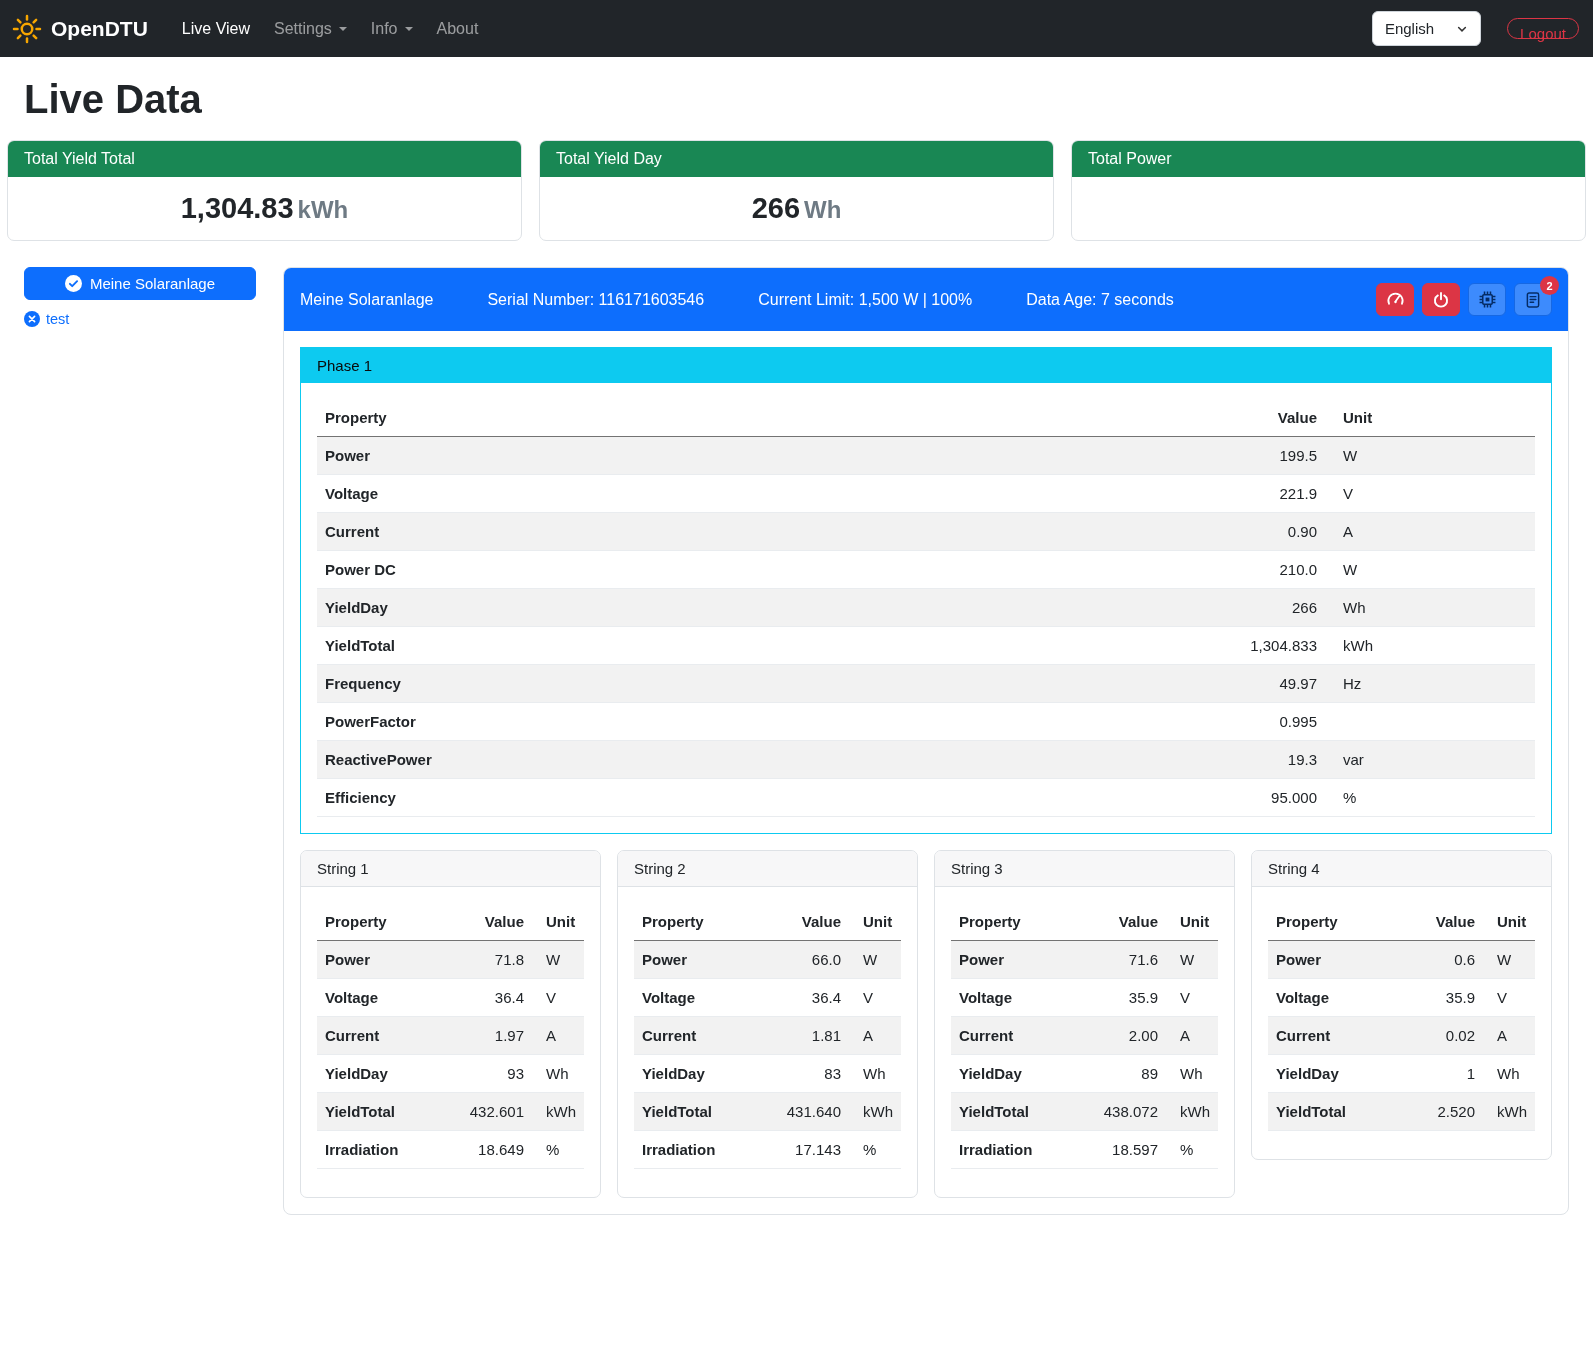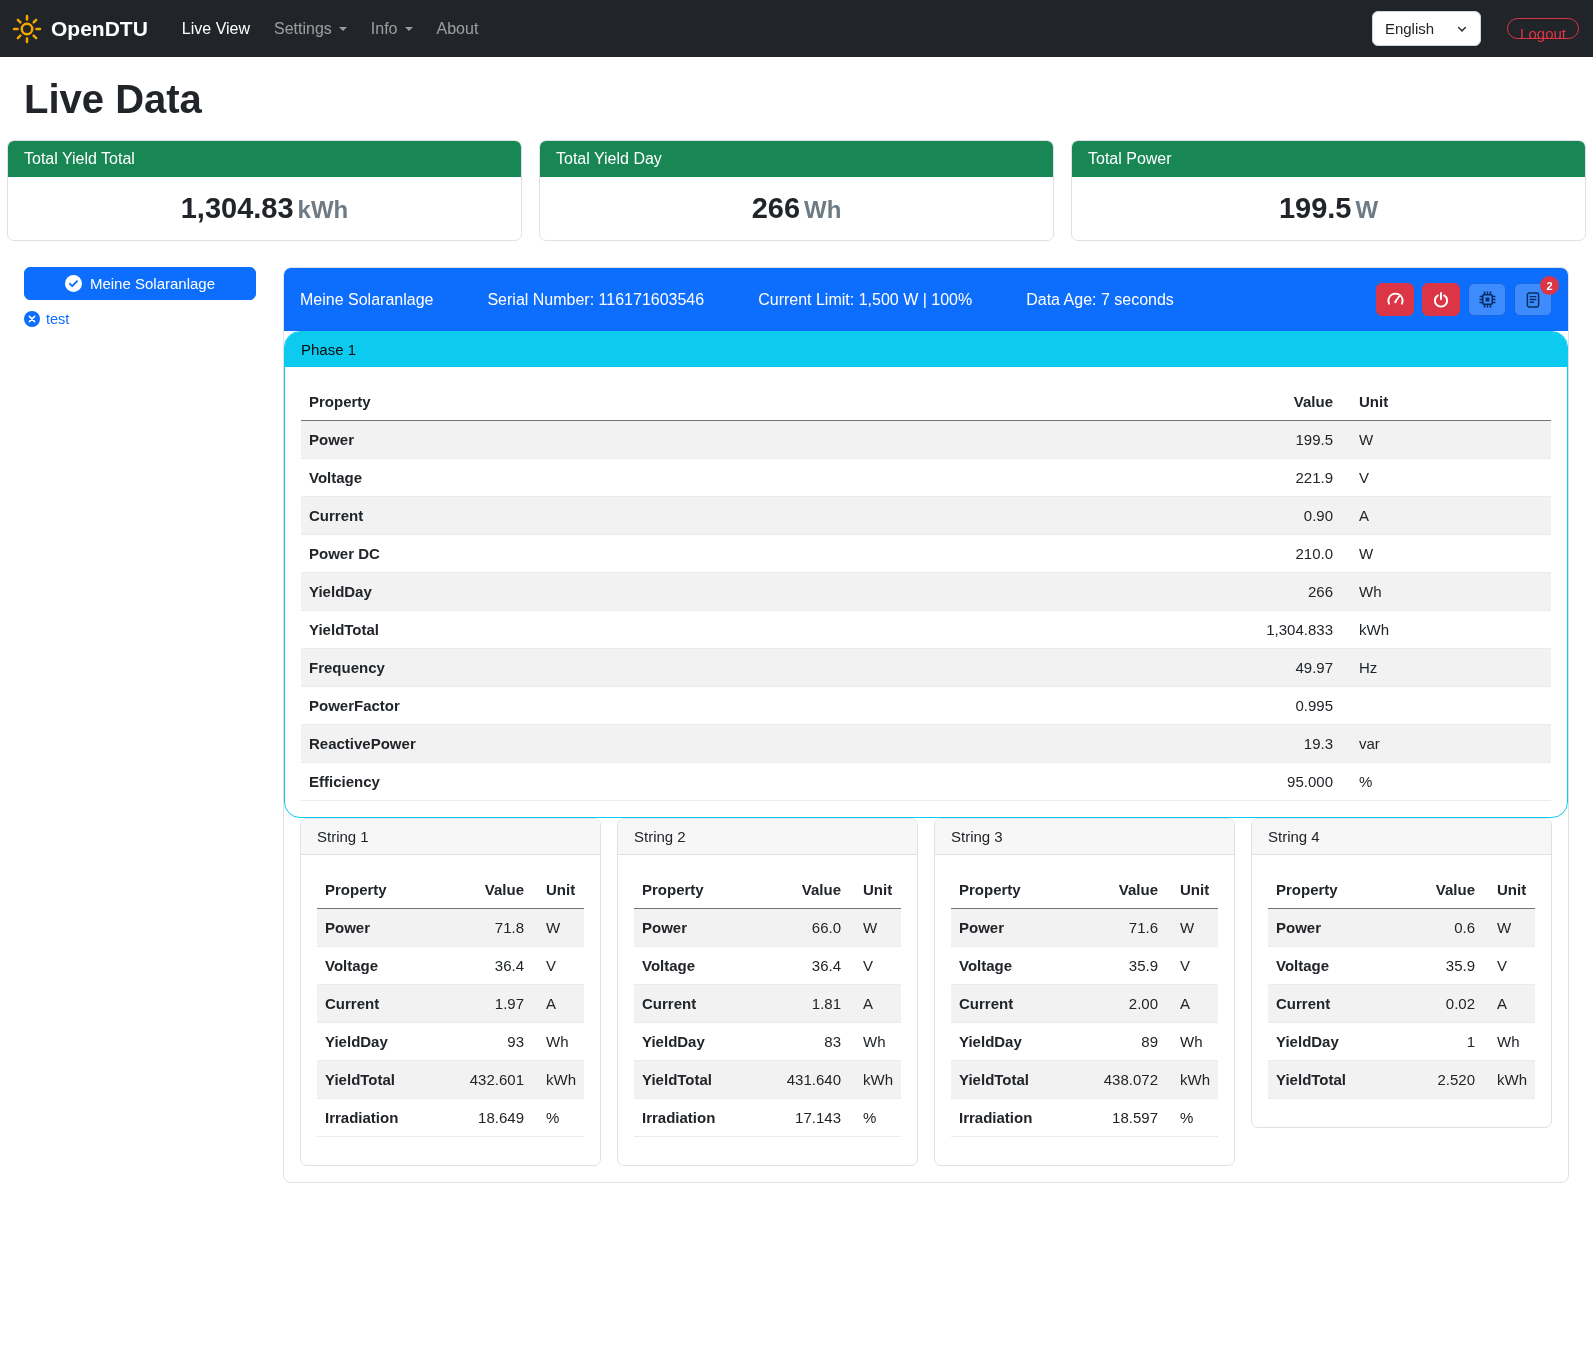--- a/index.html
+++ b/index.html
@@ -67,21 +67,21 @@
   .hdr-actions{margin-left:auto;display:flex;gap:8px;}
   .icon-btn{width:38px;height:33px;border-radius:6px;display:flex;align-items:center;
     justify-content:center;cursor:pointer;position:relative;border:1px solid transparent;padding:0;}
   .icon-btn.danger{background:var(--danger);border-color:var(--danger);}
   .icon-btn.blue{background:#3d8bfd;border-color:#1668e3;}
   .badge{position:absolute;top:-8px;right:-8px;background:var(--danger);color:#fff;
     border-radius:50%;font-size:11px;font-weight:700;min-width:19px;height:19px;
     display:flex;align-items:center;justify-content:center;padding:0 3px;}
 
   
-  .phase-card{border:1px solid var(--info);border-radius:16px;overflow:hidden;}
+  .phase-card{margin:16px;border:1px solid var(--info);border-radius:0;overflow:hidden;}
   .phase-card .card-header{background:var(--info);color:#0a0a0a;font-size:15px;padding:9px 16px;}
   .phase-body{padding:16px;}
 
   table.data-table{width:100%;border-collapse:collapse;font-size:15px;}
   table.data-table th,table.data-table td{padding:10px 8px;text-align:left;}
   table.data-table thead tr{border-bottom:1px solid #737373;}
   table.data-table tbody tr{border-bottom:1px solid #e9ecef;}
   table.data-table tbody tr:nth-child(odd){background:var(--stripe);}
   table.data-table .col-val{text-align:right;}
   table.data-table th{font-weight:700;}
@@ -154,23 +154,20 @@
         </div>
       </div>
       <div class="card summary-card">
         <div class="card-header">Total Yield Day</div>
         <div class="summary-body">
           <span class="summary-value">266</span><span class="summary-unit">Wh</span>
         </div>
       </div>
       <div class="card summary-card">
         <div class="card-header">Total Power</div>
-        <div class="summary-body">
-          <span class="summary-value">199.5</span><span class="summary-unit">W</span>
-        </div>
       </div>
   </section>
 
   <div class="content-row">
 
     <aside class="sidebar">
       <button class="inverter-btn">
         <span style="display:inline-flex;">
           <svg width="17" height="17" viewBox="0 0 16 16">
               <circle cx="8" cy="8" r="8" fill="#fff"></circle>

